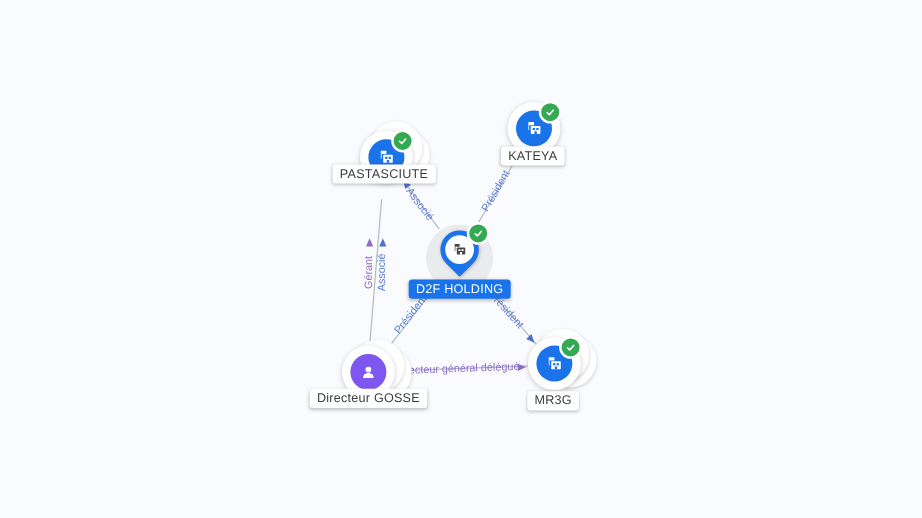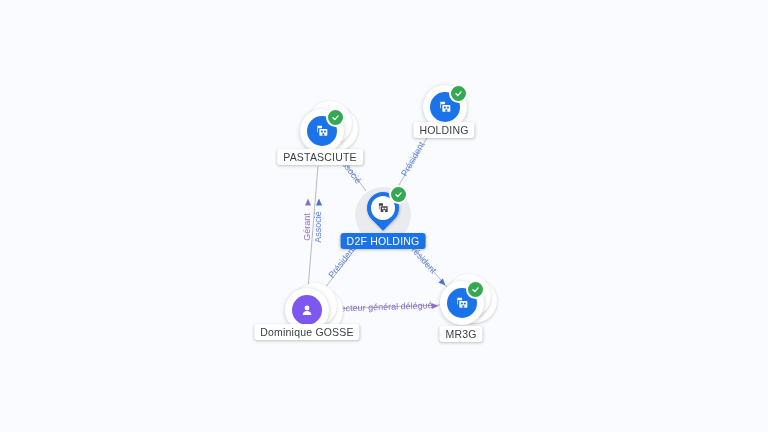--- a/index.html
+++ b/index.html
@@ -84,41 +84,41 @@
           <rect fill="#1a73e8" x="14.8" y="11.5" width="3" height="2.6"></rect>
           <rect fill="#1a73e8" x="12.5" y="15.6" width="3" height="3.4"></rect>
         </svg>
       </div>
     </div>
     <div class="badge">
       <svg width="9" height="9" viewBox="0 0 14 14">
           <polyline points="3,7.4 5.9,10.2 11,4.4" fill="none" stroke="#fff" stroke-width="2" stroke-linecap="round" stroke-linejoin="round"></polyline>
         </svg>
     </div>
-    <div class="nlabel" style="top:18px;margin-left:-2px">PASTASCIUTE</div>
+    <div class="nlabel" style="top:6px;margin-left:-2px">PASTASCIUTE</div>
   </div>
 
   <div class="node" style="left:445px;top:107px">
     <div class="card">
       <div class="icircle company">
         <svg width="16" height="16" viewBox="0 0 24 24">
           <path fill="#ffffff" d="M5,4 h7 v4 h-6 v6 h-1 z"></path>
           <rect fill="#ffffff" x="8" y="9" width="12" height="10" rx="1"></rect>
           <rect fill="#1a73e8" x="10.3" y="11.5" width="3" height="2.6"></rect>
           <rect fill="#1a73e8" x="14.8" y="11.5" width="3" height="2.6"></rect>
           <rect fill="#1a73e8" x="12.5" y="15.6" width="3" height="3.4"></rect>
         </svg>
       </div>
     </div>
     <div class="badge">
       <svg width="9" height="9" viewBox="0 0 14 14">
           <polyline points="3,7.4 5.9,10.2 11,4.4" fill="none" stroke="#fff" stroke-width="2" stroke-linecap="round" stroke-linejoin="round"></polyline>
         </svg>
     </div>
-    <div class="nlabel" style="top:15px;margin-left:-1px">HOLDING</div>
+    <div class="nlabel" style="top:15px;margin-left:-1px">KATEYA</div>
   </div>
 
   <div class="node" style="left:383px;top:213px">
     <div class="halo"></div>
     <div class="pin">
       <div class="pin-inner">
         <svg width="14" height="14" viewBox="0 0 24 24">
           <path fill="#444746" d="M5,4 h7 v4 h-6 v6 h-1 z"></path>
           <rect fill="#444746" x="8" y="9" width="12" height="10" rx="1"></rect>
           <rect fill="#ffffff" x="10.3" y="11.5" width="3" height="2.6"></rect>
@@ -139,21 +139,21 @@
     <div class="stack" style="left:-8px;top:-21px"></div>
     <div class="stack" style="left:-14px;top:-27px"></div>
     <div class="card">
       <div class="icircle person">
         <svg width="16" height="16" viewBox="0 0 24 24">
           <circle fill="#ffffff" cx="12" cy="9" r="3.6"></circle>
           <path fill="#ffffff" d="M5.5,19 c0-3.6 3-5.6 6.5-5.6 s6.5,2 6.5,5.6 v0.4 h-13 z"></path>
         </svg>
       </div>
     </div>
-    <div class="nlabel" style="top:14px">Dominique GOSSE</div>
+    <div class="nlabel" style="top:14px">Directeur GOSSE</div>
   </div>
 
   <div class="node" style="left:462px;top:303px">
     <div class="stack" style="left:-9px;top:-24px"></div>
     <div class="stack" style="left:-15px;top:-29px"></div>
     <div class="card">
       <div class="icircle company">
         <svg width="16" height="16" viewBox="0 0 24 24">
           <path fill="#ffffff" d="M5,4 h7 v4 h-6 v6 h-1 z"></path>
           <rect fill="#ffffff" x="8" y="9" width="12" height="10" rx="1"></rect>

